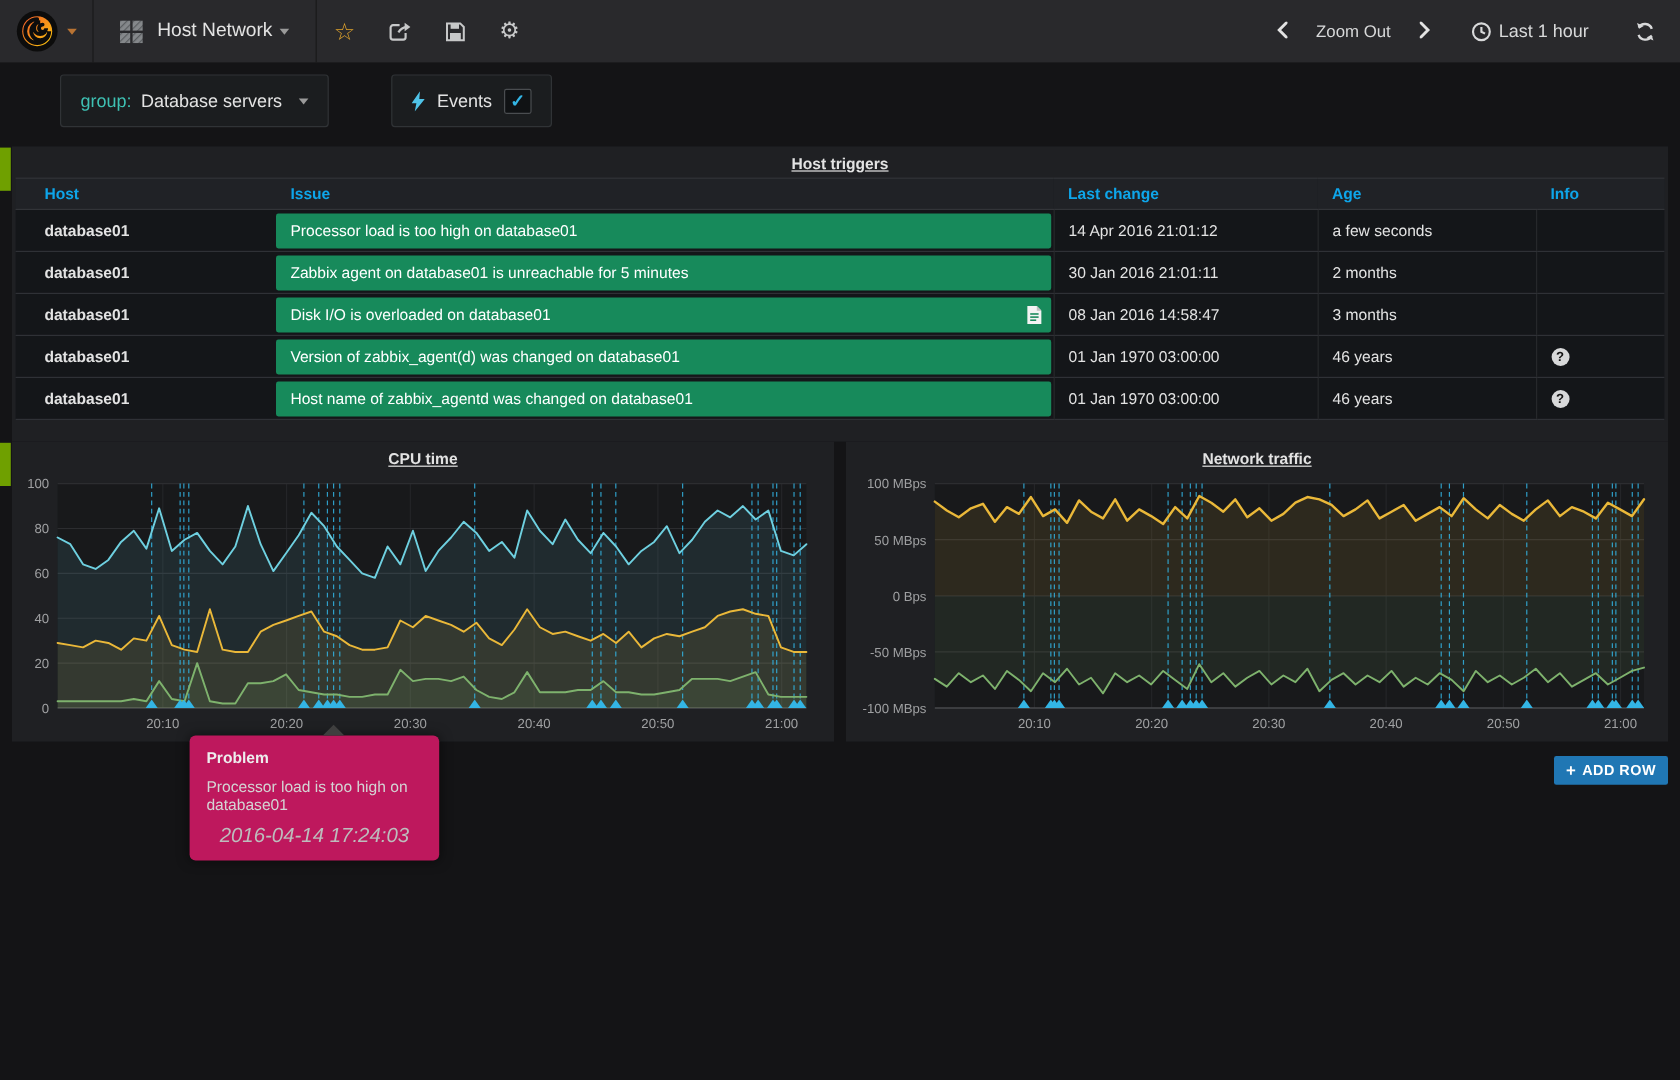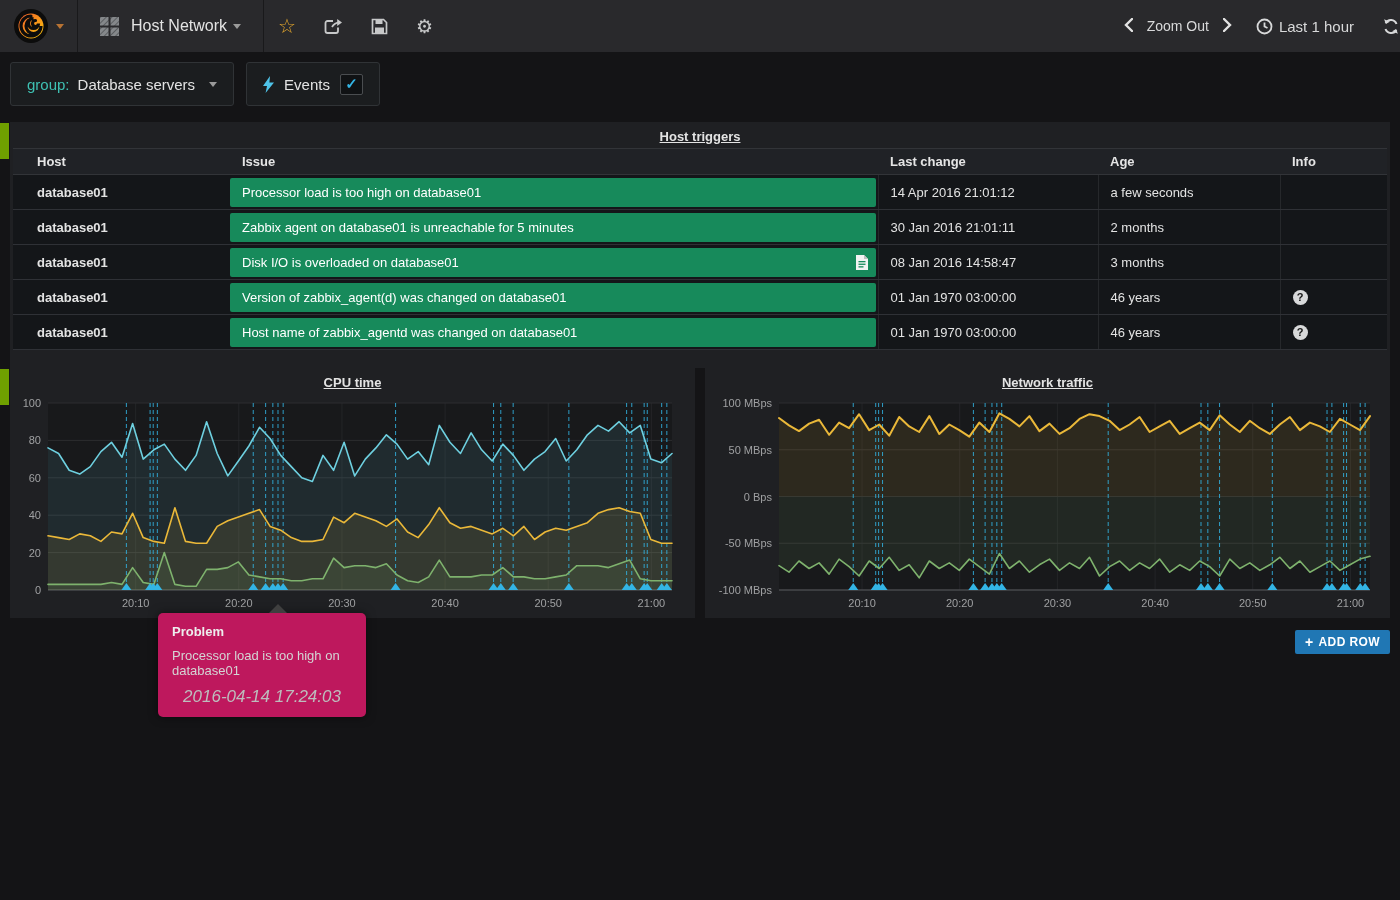--- a/index.html
+++ b/index.html
@@ -14,29 +14,29 @@
            border-right:4px solid transparent; border-top:5px solid #9a9a9a; margin-left:6px; }
   .logo-caret { border-top-color:#b87333; margin-left:2px; }
   .title-wrap { height:52px; display:flex; align-items:center; padding:0 22px;
                 border-right:1px solid #19191b; cursor:pointer; }
   .title-wrap .dash-title { font-size:16px; color:#e3e3e3; margin-left:12px; }
   .nav-actions { display:flex; align-items:center; }
   .nav-icon-btn { padding:0 14px; font-size:18px; color:#c7c8c9; cursor:pointer; display:flex; align-items:center; }
   .star { color:#dfa32d; font-size:20px; }
   .gear { font-size:19px; }
   .nav-spacer { flex:1; }
-  .nav-right { display:flex; align-items:center; gap:6px; font-size:14px; color:#d8d9da; }
+  .nav-right { display:flex; align-items:center; padding-right:20px; gap:16px; font-size:14px; color:#d8d9da; }
   .nav-right .txt-btn { cursor:pointer; padding:0 4px; }
   .time-btn { display:flex; align-items:center; gap:6px; margin-left:14px; font-size:15px; cursor:pointer; }
   .refresh-btn { margin-left:22px; cursor:pointer; display:flex; }
 
   
   .submenu { padding:10px 0 0 10px; display:flex; gap:12px; height:64px; }
   .var-chip { background:#1b1d1f; border:1px solid #303336; border-radius:3px; height:44px;
-              display:flex; align-items:center; padding:0 16px; font-size:15px; cursor:pointer; gap:8px; }
+              display:flex; align-items:center; padding:0 16px; font-size:15px; cursor:pointer; gap:8px;margin-left:40px; }
   .var-label { color:#3ec1b3; }
   .var-value { color:#e3e3e3; }
   .events-chip { gap:10px; }
   .bolt { display:flex; }
   .checkbox { width:23px; height:21px; background:#101214; border:1px solid #4a4d50; border-radius:2px;
               display:flex; align-items:center; justify-content:center; color:#33b5e5;
               font-size:15px; font-weight:bold; cursor:pointer; }
 
   
   .dash-row { position:relative; margin:6px 10px 0 10px; }
@@ -47,21 +47,21 @@
   .panel-title { text-align:center; font-size:13px; font-weight:bold; color:#e3e3e3;
                  padding-top:7px; height:26px; cursor:pointer;text-decoration:underline; }
 
   
   .triggers-panel { height:246px; padding:0 3px; }
   table.triggers { width:100%; border-collapse:collapse; table-layout:fixed; font-size:13px; }
   table.triggers col.c-host  { width:217px; }
   table.triggers col.c-issue { width:648px; }
   table.triggers col.c-last  { width:220px; }
   table.triggers col.c-age   { width:182px; }
-  thead th { text-align:left; color:#e5e5e5; font-weight:bold; height:26px;
+  thead th { text-align:left; color:#0ea5e9; font-weight:bold; height:26px;
              background:#202226; border-top:1px solid #323438; border-bottom:1px solid #323438; }
   thead th:first-child { padding-left:24px; }
   thead th { padding-left:12px; }
   tbody { background:#141619; }
   tbody td { height:35px; border-bottom:1px solid #2f3136; color:#e3e3e3; vertical-align:middle; }
   td.host-cell { padding-left:24px; font-weight:bold; }
   td.last-cell, td.age-cell, td.info-cell { padding-left:12px; border-left:1px solid #26282b; }
   td.issue-cell { padding:0 2px 0 0; }
   .issue-badge { display:flex; align-items:center; justify-content:space-between; height:29px;
                  background:var(--trigger-ok,#178a5b); border-radius:2px; color:#fff;

